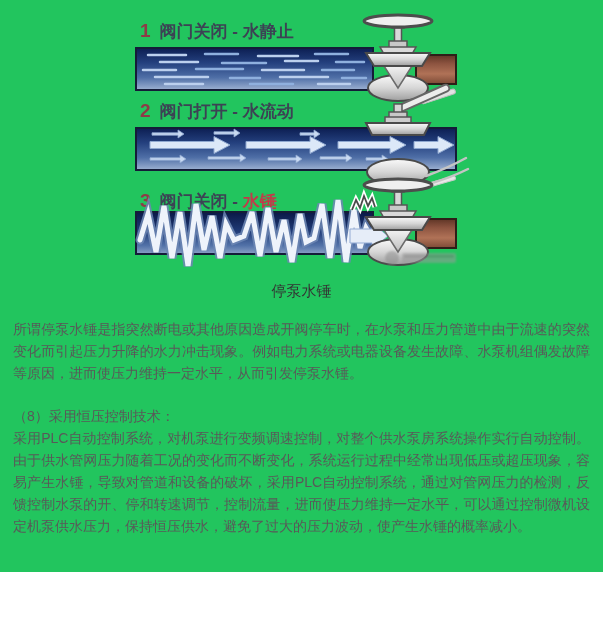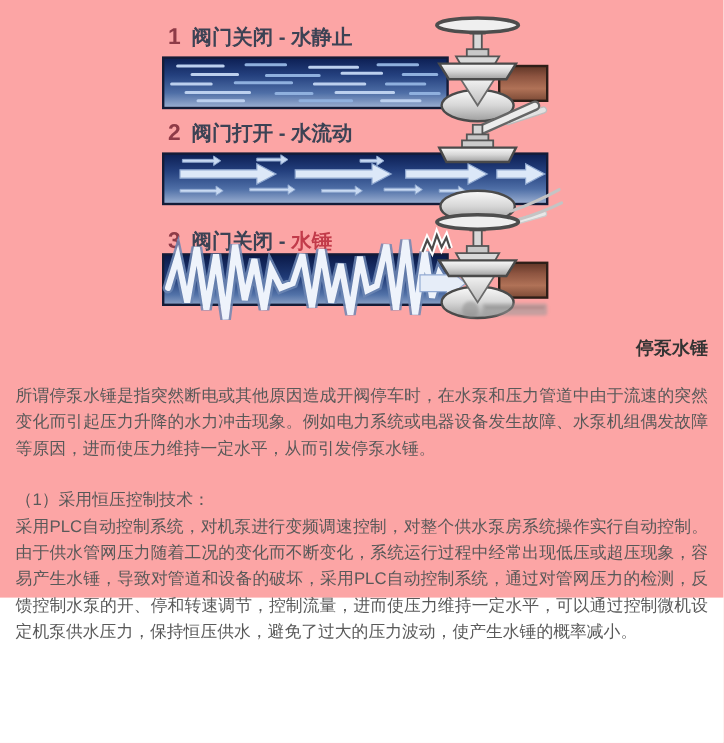--- a/index.html
+++ b/index.html
@@ -1,27 +1,27 @@
 <!DOCTYPE html>
 <html><head>
 <meta charset="utf-8">
 <style>
   * { margin: 0; padding: 0; box-sizing: border-box; }
   html, body { background: #ffffff; }
   body {
     width: 603px; height: 619px; overflow: hidden;
     font-family: "Liberation Sans", "DejaVu Sans", sans-serif;
   }
-  .page { width: 603px; height: 498px; background: #fca5a5; }
+  .page { width: 603px; height: 572px; background: #22c55e; }
   .diagram-wrap { width: 603px; height: 272px; position: relative; }
   .diagram-wrap svg { display: block; }
   .panel-label { font-family: "Liberation Sans", "DejaVu Sans", sans-serif; font-weight: bold; font-size: 17px; }
   .panel-num { font-size: 19px; }
   .article { padding: 0 13px; color: #595959; font-size: 14px; line-height: 22px; text-align: justify; }
-  .article h3 { font-size: 15px; line-height: 18px; font-weight: bold; color: #333333; text-align: right; }
+  .article h3 { font-size: 15px; line-height: 18px; font-weight: normal; color: #333333; text-align: center; }
   .h-main { margin-top: 10px; }
   .p1 { margin-top: 18px; }
   .p2 { margin-top: 0; }
   .h-sec { margin-top: 22px; }
   .p-tech-title { margin-top: 21px; }
   .p3 { margin-top: 0; }
 </style>
 </head>
 <body>
 
@@ -153,17 +153,17 @@
           <rect x="402" y="253" width="54" height="10" rx="2" fill="#9a9a9a"></rect>
           <rect x="404" y="255" width="50" height="2.5" fill="#777777"></rect>
         </g>
       </g>
     </svg>
   </div>
 
   <div class="article">
     <h3 class="h-main">停泵水锤</h3>
     <p class="p1">所谓停泵水锤是指突然断电或其他原因造成开阀停车时，在水泵和压力管道中由于流速的突然变化而引起压力升降的水力冲击现象。例如电力系统或电器设备发生故障、水泵机组偶发故障等原因，进而使压力维持一定水平，从而引发停泵水锤。</p>
-    <p class="p-tech-title">（1）采用恒压控制技术：</p>
+    <p class="p-tech-title">（8）采用恒压控制技术：</p>
     <p class="p3">采用PLC自动控制系统，对机泵进行变频调速控制，对整个供水泵房系统操作实行自动控制。由于供水管网压力随着工况的变化而不断变化，系统运行过程中经常出现低压或超压现象，容易产生水锤，导致对管道和设备的破坏，采用PLC自动控制系统，通过对管网压力的检测，反馈控制水泵的开、停和转速调节，控制流量，进而使压力维持一定水平，可以通过控制微机设定机泵供水压力，保持恒压供水，避免了过大的压力波动，使产生水锤的概率减小。</p>
   </div>
 
 </div>
 
 </body></html>

